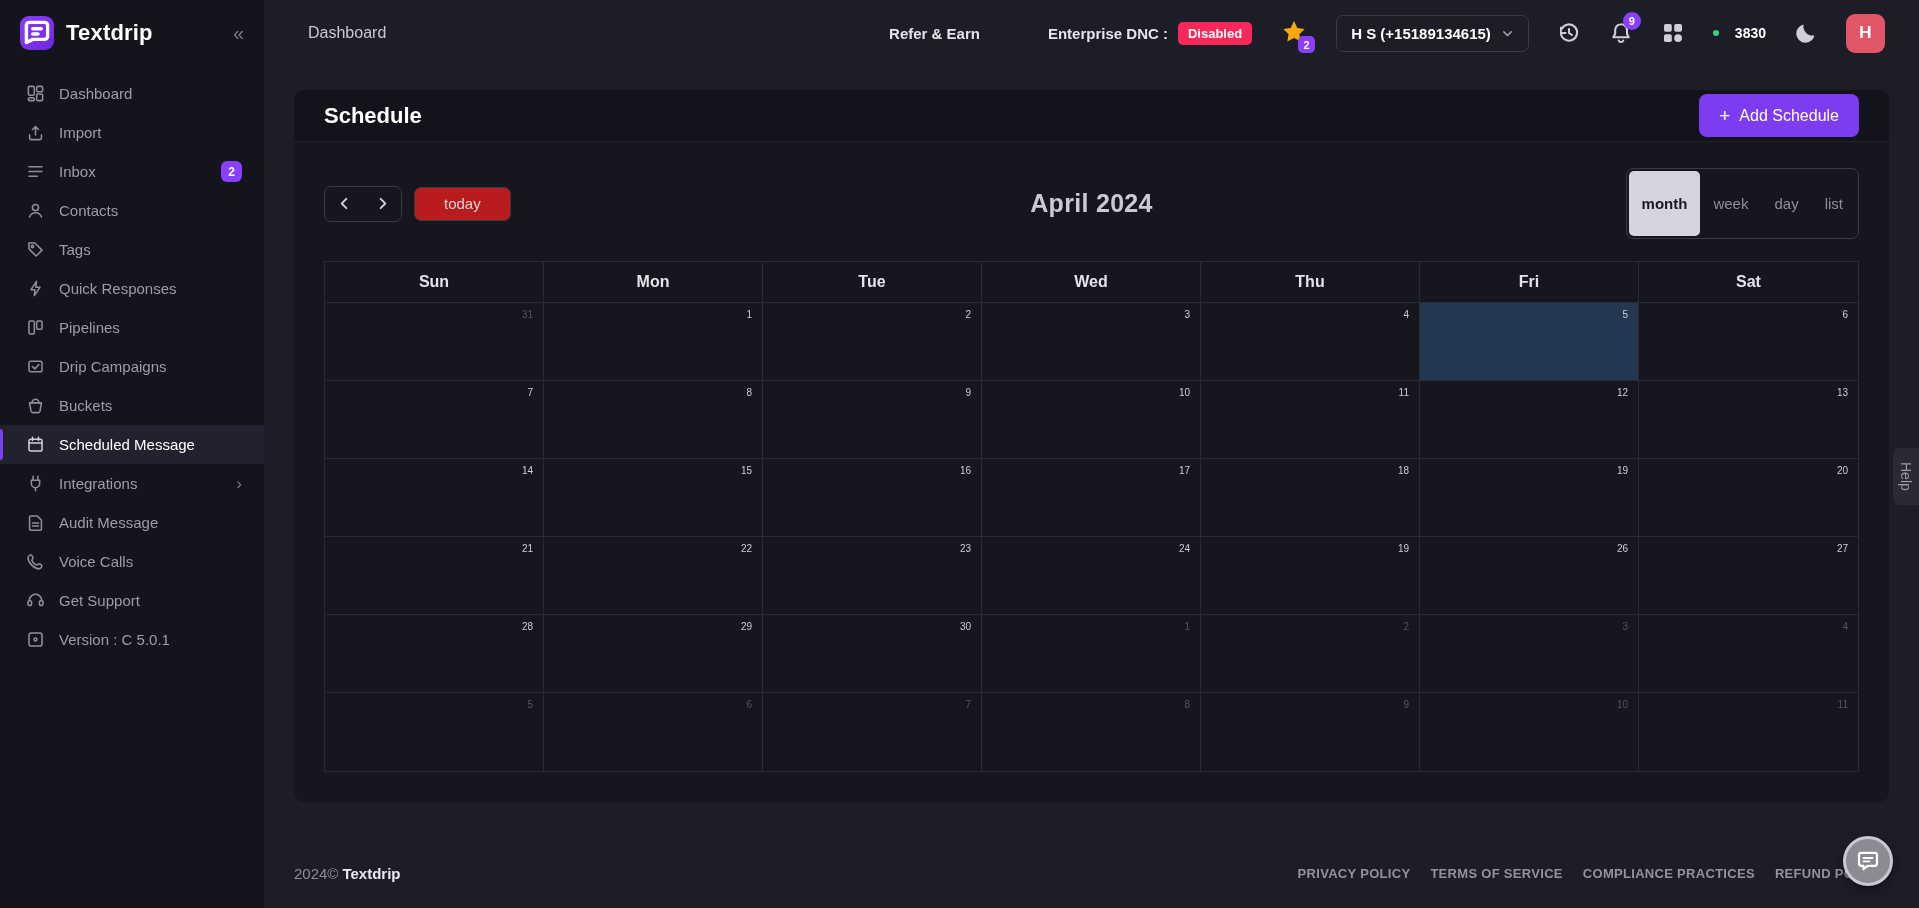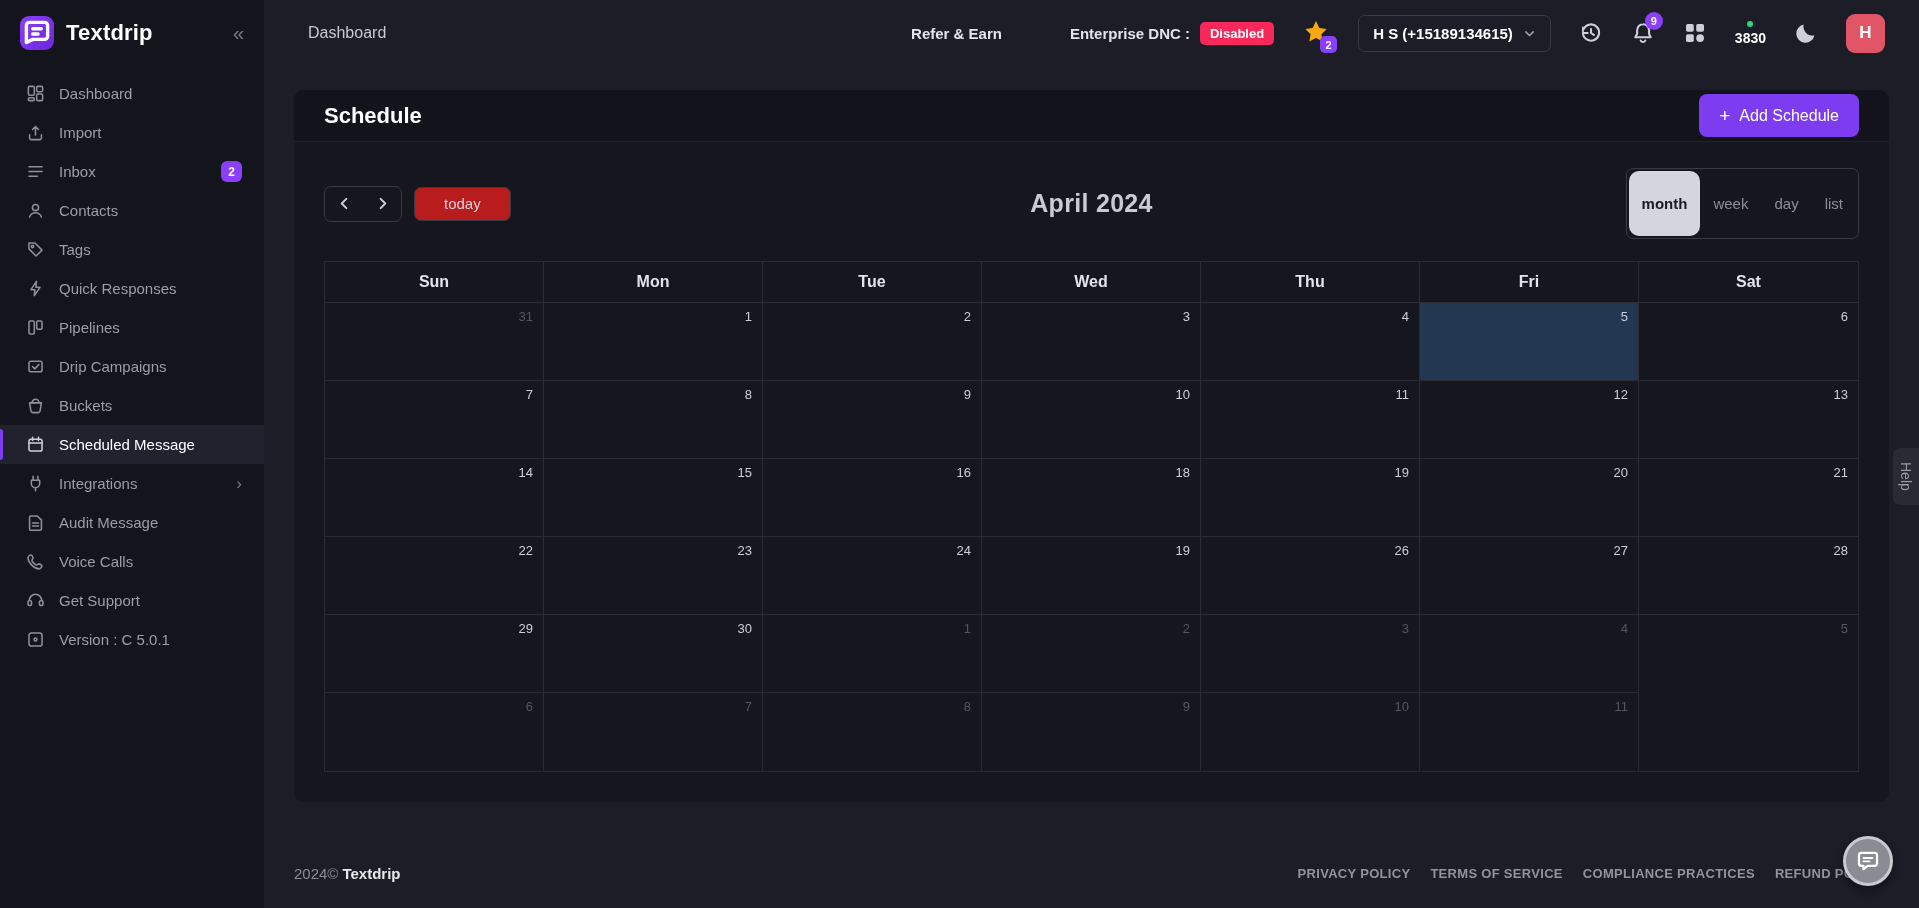--- a/index.html
+++ b/index.html
@@ -50,53 +50,53 @@
   .dnc{display:flex;align-items:center;gap:10px;font-size:15px;font-weight:bold;color:#e4e4ec;margin-left:40px;}
   .dnc-badge{background:var(--dnc-red);color:#fff;font-size:13px;font-weight:bold;padding:4px 10px;border-radius:5px;}
   .award{position:relative;width:28px;height:28px;color:var(--award);cursor:pointer;}
   .award svg{width:28px;height:28px;}
   .award-badge{position:absolute;right:-7px;bottom:-6px;background:var(--badge-purple);color:#fff;font-size:11px;font-weight:bold;min-width:17px;height:17px;border-radius:5px;display:flex;align-items:center;justify-content:center;}
   .account{display:flex;align-items:center;gap:10px;background:transparent;border:1px solid var(--border-btn);border-radius:7px;padding:9px 14px;color:#fff;font-size:15px;font-weight:bold;font-family:inherit;cursor:pointer;}
   .account .chev{color:#9d9da8;}
   .icon-btn{width:24px;height:24px;color:#cfcfd9;cursor:pointer;position:relative;}
   .icon-btn svg{width:24px;height:24px;}
   .bell-badge{position:absolute;top:-9px;right:-8px;background:var(--badge-purple);color:#fff;font-size:11px;font-weight:bold;min-width:18px;height:18px;border-radius:50%;display:flex;align-items:center;justify-content:center;}
-  .credits{display:flex;flex-direction:column;align-items:center;gap:3px;cursor:pointer;}
+  .credits{display:flex;flex-direction:row;align-items:center;gap:16px;cursor:pointer;}
   .credits .dot{width:6px;height:6px;border-radius:50%;background:var(--green);}
   .credits .num{font-size:14px;font-weight:bold;color:#fff;}
   .avatar{width:39px;height:39px;border-radius:9px;background:var(--avatar);color:#fff;font-size:17px;font-weight:bold;display:flex;align-items:center;justify-content:center;cursor:pointer;}
 
   
   .content{flex:1;padding:24px 30px 0 30px;}
   .card{background:var(--bg-card);border-radius:10px;overflow:hidden;height:712px;display:flex;flex-direction:column;}
   .card-head{height:80px;background:var(--bg-cardhead);display:flex;align-items:center;justify-content:space-between;padding:0 30px;border-bottom:1px solid #22222c;}
   .card-head h2{font-size:22px;font-weight:bold;color:#fff;}
   .add-btn{background:var(--accent);border:none;color:#fff;font-size:16px;font-family:inherit;display:flex;align-items:center;gap:9px;padding:12px 20px;border-radius:8px;cursor:pointer;}
   .add-btn .plus{font-size:19px;line-height:1;}
 
   .cal-toolbar{display:flex;align-items:center;justify-content:space-between;padding:26px 30px 22px 30px;position:relative;}
   .tb-left{display:flex;align-items:center;gap:12px;}
   .navgroup{display:flex;border:1px solid var(--border-btn);border-radius:7px;overflow:hidden;}
   .navgroup button{width:38px;height:34px;background:transparent;border:none;color:#cfcfd9;cursor:pointer;display:flex;align-items:center;justify-content:center;}
   .navgroup button svg{width:15px;height:15px;}
   .today-btn{height:34px;background:#b91c1c;border:1px solid var(--border-btn);border-radius:7px;color:#d3d3dc;font-size:15px;font-family:inherit;padding:0 29px;cursor:pointer;}
   .cal-title{position:absolute;left:50%;transform:translateX(-50%);font-size:25px;font-weight:bold;color:#c9cad4;letter-spacing:.3px;}
   .views{display:flex;border:1px solid var(--border-btn);border-radius:7px;padding:2px;}
-  .view-btn{background:transparent;border:none;color:#8e8e99;font-size:15px;font-family:inherit;padding:24px 13px;border-radius:10px;cursor:pointer;}
+  .view-btn{background:transparent;border:none;color:#8e8e99;font-size:15px;font-family:inherit;padding:24px 13px;border-radius:5px;cursor:pointer;}
   .view-btn.active{background:#d4d5dd;color:#1a1a22;font-weight:bold;}
 
   .calendar{margin:0 30px 30px 30px;border:1px solid var(--border);}
   .cal-header{display:grid;grid-template-columns:repeat(7,1fr);}
   .cal-hcell{height:41px;display:flex;align-items:center;justify-content:center;font-size:16px;font-weight:bold;color:#e3e3ea;border-right:1px solid var(--border);border-bottom:1px solid var(--border);}
   .cal-hcell:nth-child(7n){border-right:none;}
   .cal-grid{display:grid;grid-template-columns:repeat(7,1fr);grid-auto-rows:78px;}
   .cal-cell{border-right:1px solid var(--border);border-bottom:1px solid var(--border);padding:6px 10px;display:flex;justify-content:flex-end;align-items:flex-start;cursor:pointer;}
   .cal-cell:nth-child(7n){border-right:none;}
   .cal-cell.lastrow{border-bottom:none;}
-  .cal-cell .daynum{font-size:13px;color:#cdced6;}
+  .cal-cell .daynum{font-size:10px;color:#cdced6;}
   .cal-cell.other .daynum{color:var(--txt-dim);}
   .cal-cell.today{background:var(--today);}
 
   
   .footer{display:flex;align-items:center;justify-content:space-between;padding:20px 34px 26px 30px;}
   .foot-left{font-size:15px;color:#8c8c97;}
   .foot-left .brand{color:#e8e8ee;font-weight:bold;margin-left:4px;}
   .foot-links{display:flex;gap:20px;}
   .foot-links a{font-size:13px;font-weight:bold;color:#93939e;letter-spacing:.3px;text-decoration:none;cursor:pointer;}
 
@@ -410,20 +410,23 @@
             <div class="cal-cell">
               <span class="daynum">14</span>
             </div>
             <div class="cal-cell">
               <span class="daynum">15</span>
             </div>
             <div class="cal-cell">
               <span class="daynum">16</span>
             </div>
             <div class="cal-cell">
+              <span class="daynum">17</span>
+            </div>
+            <div class="cal-cell">
               <span class="daynum">18</span>
             </div>
             <div class="cal-cell">
               <span class="daynum">19</span>
             </div>
             <div class="cal-cell">
               <span class="daynum">20</span>
             </div>
             <div class="cal-cell">
               <span class="daynum">21</span>

